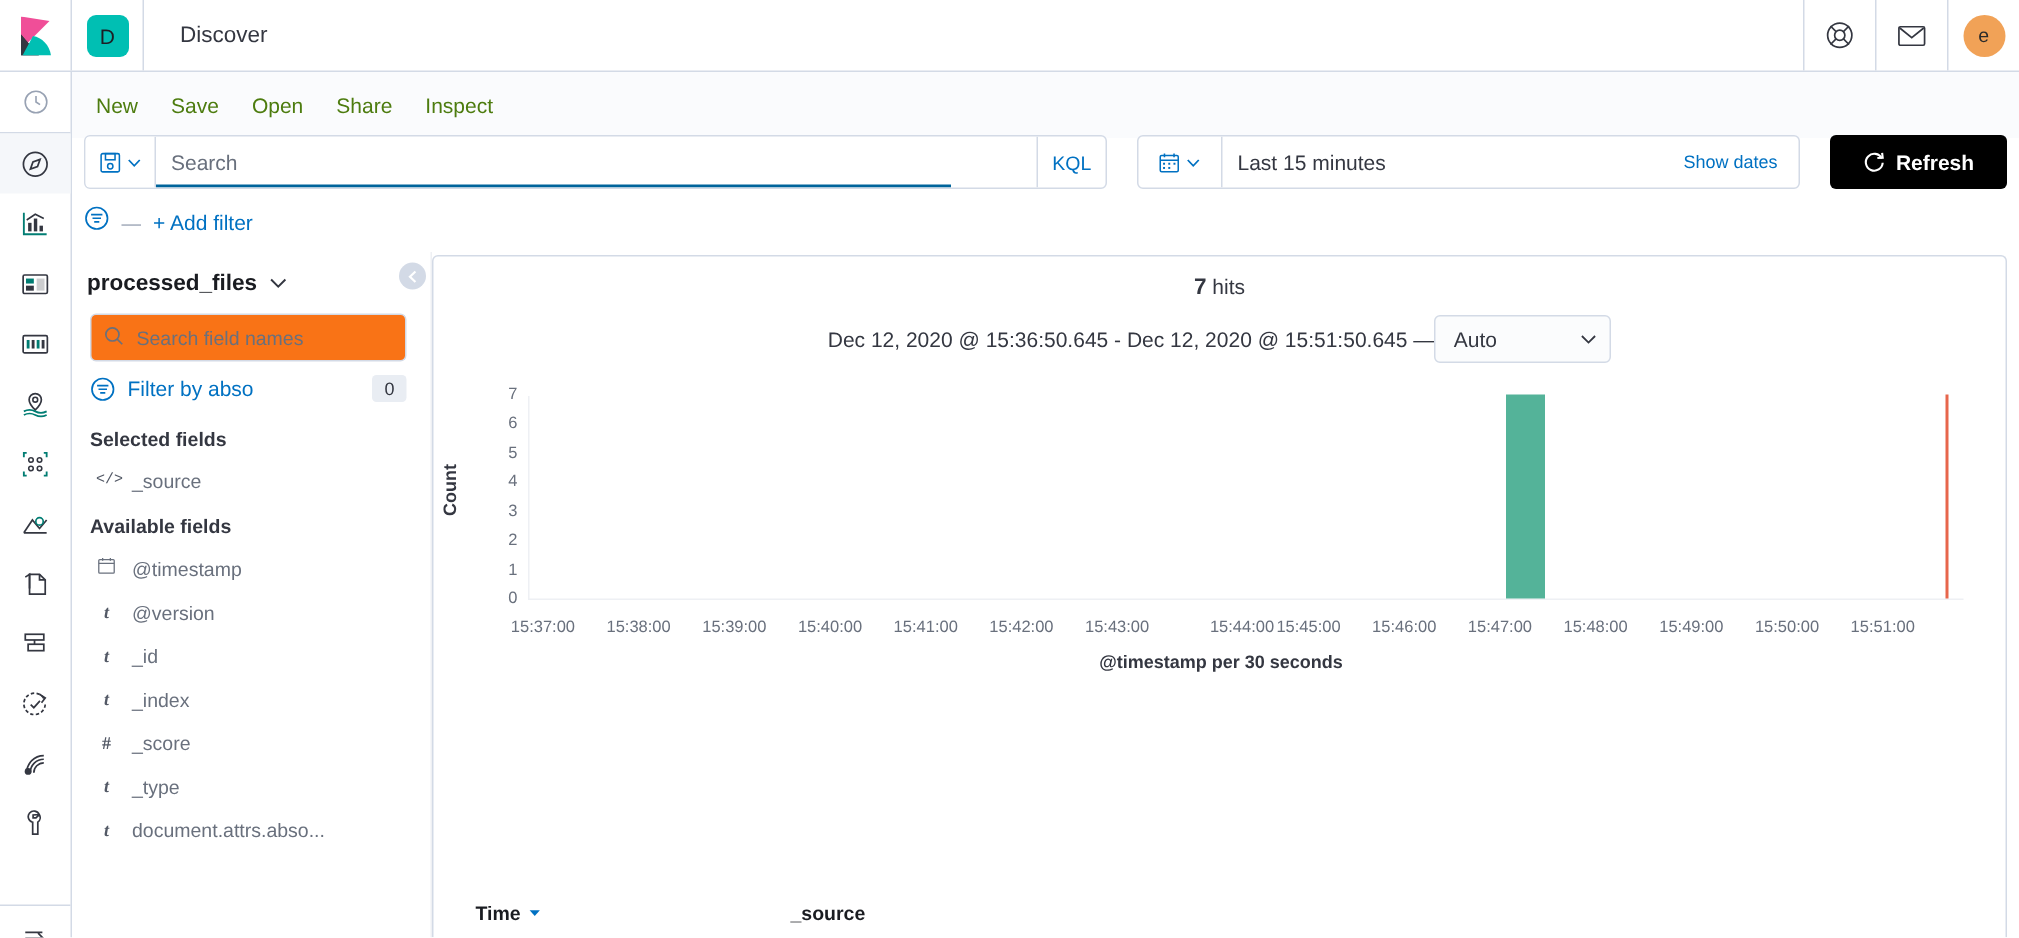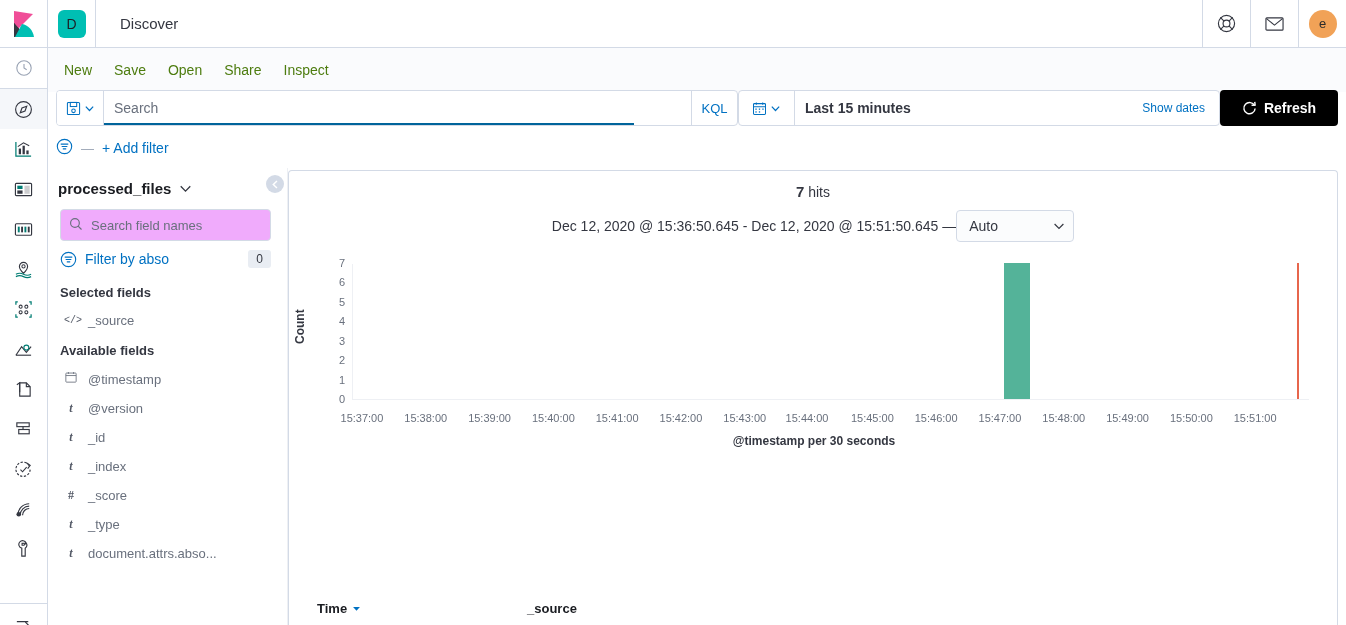--- a/index.html
+++ b/index.html
@@ -65,21 +65,21 @@
     display: flex; align-items: center; padding-left: 8px; gap: 6px;
   }
   .appbar a {
     font-size: 14px; color: #4d7c0f; text-decoration: none;
     padding: 4px 8px; border-radius: 4px;
   }
 
   
   .querybar {
     position: absolute; top: 90px; left: 56px; width: 1282px; height: 36px;
-    display: flex; align-items: stretch; gap: 0;
+    display: flex; align-items: stretch; gap: 20px;
   }
   .qb-left {
     flex: 0 0 682px; display: flex; align-items: stretch;
     border: 1px solid #d3dae6; border-radius: 4px; background: #fff;
     overflow: hidden;
   }
   .qb-saved {
     width: 47px; display: flex; align-items: center; justify-content: center;
     gap: 3px; border-right: 1px solid #d3dae6; background: #fff;
   }
@@ -101,21 +101,21 @@
   .qb-date {
     flex: 1; display: flex; align-items: stretch;
     border: 1px solid #d3dae6; border-radius: 4px; background: #fff; overflow: hidden;
   }
   .qb-cal {
     width: 56px; display: flex; align-items: center; justify-content: center;
     gap: 3px; border-right: 1px solid #d3dae6;
   }
   .qb-range {
     flex: 1; display: flex; align-items: center; padding-left: 10px;
-    font-size: 14px; color: #343741; font-weight: bold;
+    font-size: 14px; color: #343741;
   }
   .qb-showdates {
     display: flex; align-items: center; padding: 0 14px;
     font-size: 12px; color: #0071c2;
   }
   .refresh-btn {
     flex: 0 0 118px; background: #000000; color: #fff; border: none;
     border-radius: 4px; font-size: 14px; font-weight: 600;
     font-family: "Liberation Sans", sans-serif;
     display: flex; align-items: center; justify-content: center; gap: 7px;
@@ -136,21 +136,21 @@
     background: #fff; border-right: 1px solid #eef0f4;
     padding: 8px 0 0 0; overflow: hidden;
   }
   .idx-pattern {
     display: flex; align-items: center; gap: 8px;
     padding: 4px 16px 12px 10px; font-size: 15px; font-weight: 700; color: #1a1c21;
   }
   .field-search-wrap { padding: 0 16px 0 12px; }
   .field-search {
     width: 100%; height: 32px; border: 1px solid #d3dae6; border-radius: 4px;
-    background: #f0abfc; padding: 0 8px 0 30px; font-size: 13px;
+    background: #f97316; padding: 0 8px 0 30px; font-size: 13px;
     font-family: "Liberation Sans", sans-serif; color: #343741; outline: none;
   }
   .field-search::placeholder { color: #69707d; }
   .field-search-icon { position: absolute; margin: 8px 0 0 9px; pointer-events: none; }
   .filter-type-row {
     display: flex; align-items: center; gap: 8px;
     padding: 9px 16px 9px 12px; font-size: 14px; color: #0071c2;
   }
   .filter-type-row .count-pill {
     margin-left: auto; background: #e9edf3; color: #343741;
@@ -551,21 +551,21 @@
           <div class="endline" style="left: 944px; height: 136px; background: rgb(231, 102, 76);"></div>
         </div>
       <div id="xticks">
           <div class="xtick" style="left: 72.9475px;">15:37:00</div>
           <div class="xtick" style="left: 136.747px; text-align: center;">15:38:00</div>
           <div class="xtick" style="left: 200.547px;">15:39:00</div>
           <div class="xtick" style="left: 264.347px;">15:40:00</div>
           <div class="xtick" style="left: 328.147px;">15:41:00</div>
           <div class="xtick" style="left: 391.947px;">15:42:00</div>
           <div class="xtick" style="left: 455.747px;">15:43:00</div>
-          <div class="xtick" style="left: 518px;">15:44:00</div>
+          <div class="xtick" style="left: 539px;">15:44:00</div>
           <div class="xtick" style="left: 583.347px;">15:45:00</div>
           <div class="xtick" style="left: 647.147px;">15:46:00</div>
           <div class="xtick" style="left: 710.947px;">15:47:00</div>
           <div class="xtick" style="left: 774.747px;">15:48:00</div>
           <div class="xtick" style="left: 838.547px;">15:49:00</div>
           <div class="xtick" style="left: 902.347px;">15:50:00</div>
           <div class="xtick" style="left: 966.147px;">15:51:00</div>
         </div>
       <div class="xlabel">@timestamp per 30 seconds</div>
     </div>

